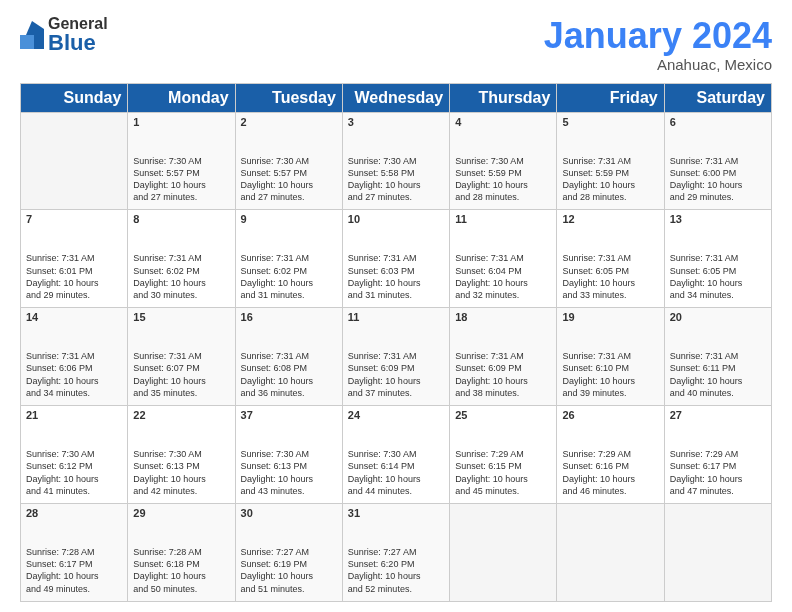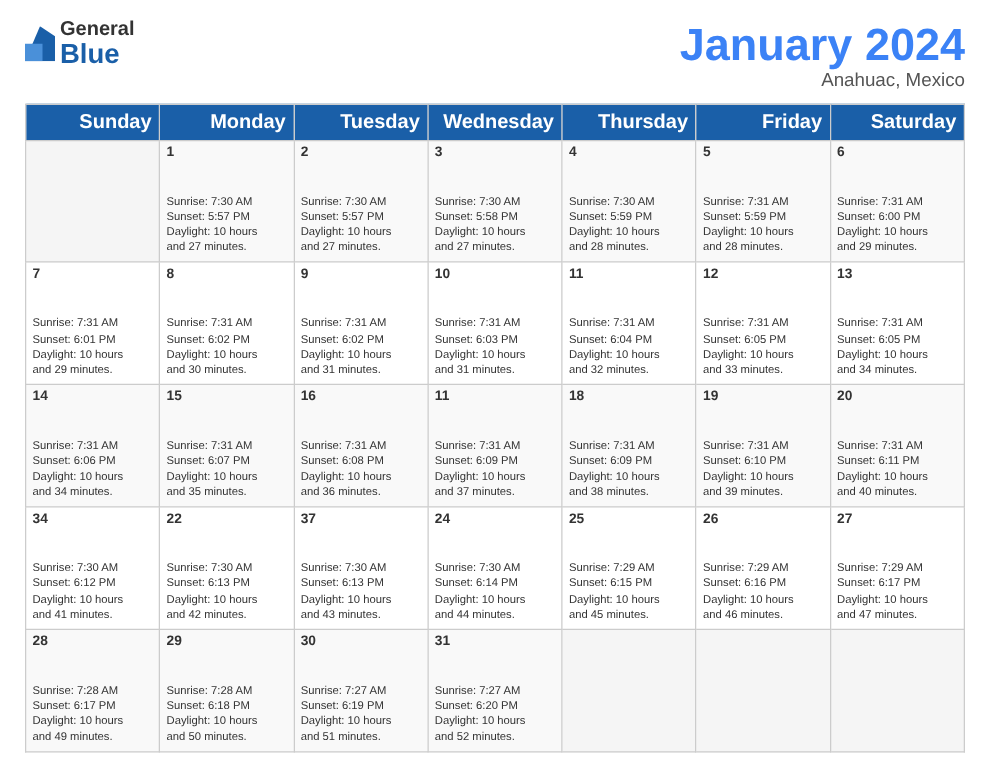--- a/index.html
+++ b/index.html
@@ -221,21 +221,21 @@
             <span class="day-number">19</span>
             <div class="day-info">Sunrise: 7:31 AM<br>Sunset: 6:10 PM<br>Daylight: 10 hours<br>and 39 minutes.</div>
           </td>
           <td>
             <span class="day-number">20</span>
             <div class="day-info">Sunrise: 7:31 AM<br>Sunset: 6:11 PM<br>Daylight: 10 hours<br>and 40 minutes.</div>
           </td>
         </tr>
         <tr>
           <td>
-            <span class="day-number">34</span>
+            <span class="day-number">21</span>
             <div class="day-info">Sunrise: 7:30 AM<br>Sunset: 6:12 PM<br>Daylight: 10 hours<br>and 41 minutes.</div>
           </td>
           <td>
             <span class="day-number">22</span>
             <div class="day-info">Sunrise: 7:30 AM<br>Sunset: 6:13 PM<br>Daylight: 10 hours<br>and 42 minutes.</div>
           </td>
           <td>
             <span class="day-number">37</span>
             <div class="day-info">Sunrise: 7:30 AM<br>Sunset: 6:13 PM<br>Daylight: 10 hours<br>and 43 minutes.</div>
           </td>

